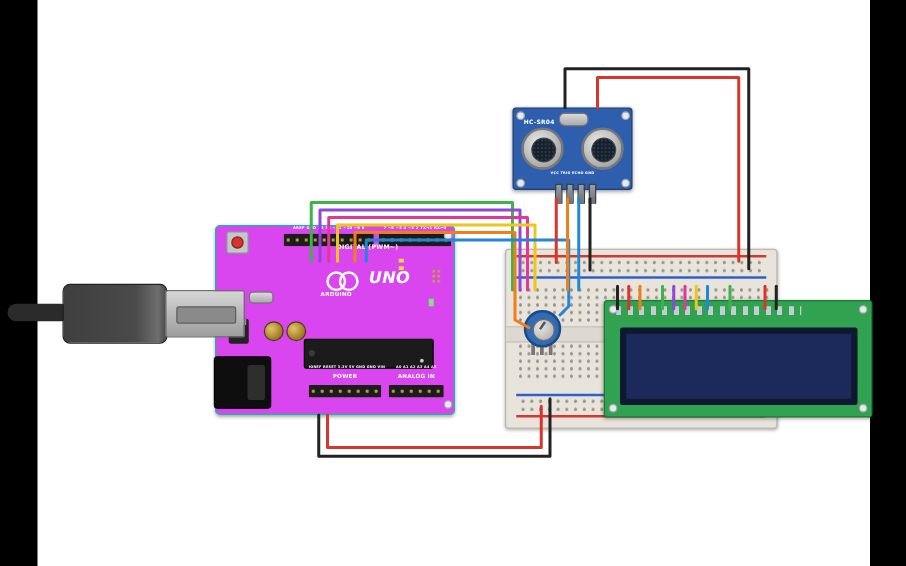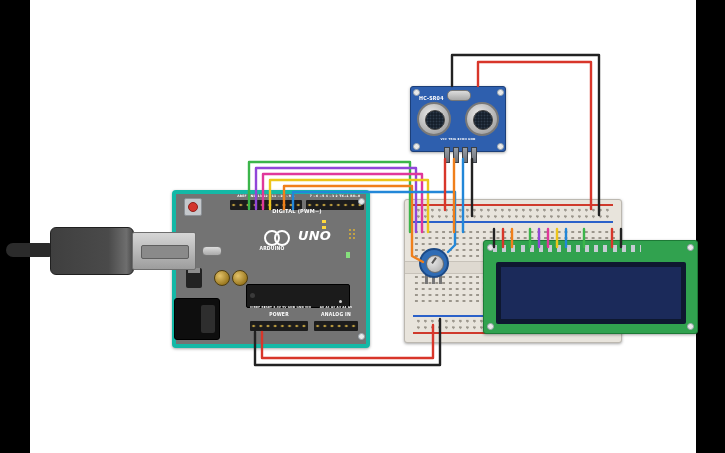--- a/index.html
+++ b/index.html
@@ -5,21 +5,21 @@
   html,body{margin:0;padding:0;background:#fff;}
   .stage{position:relative;width:725px;height:453px;background:#ffffff;overflow:hidden;
          font-family:"DejaVu Sans",sans-serif;}
   .abs{position:absolute;}
   .bar{position:absolute;top:0;width:30px;height:453px;background:#000;}
   
   .t{position:absolute;color:#fff;font-weight:700;white-space:nowrap;
      transform:scale(.5);transform-origin:0 0;letter-spacing:.4px;text-align:center;}
   
   .board{position:absolute;border-radius:4px;box-shadow:0 1px 3px rgba(0,0,0,.35);}
-  .arduino{left:172px;top:190px;width:190px;height:150px;background:#737373;border:4px solid #14b8a6;}
+  .arduino{left:172px;top:180px;width:190px;height:150px;background:#d946ef;border:1px solid #14b8a6;}
   .sensor{left:410px;top:86px;width:94px;height:64px;background:#2e5fae;border:1px solid #1c3f79;border-radius:3px;z-index:18;}
   .bboard{left:404px;top:199px;width:216px;height:142px;background:#e8e4dc;border:1px solid #bcb8b0;border-radius:3px;z-index:10;}
   .lcd{left:483px;top:240px;width:213px;height:92px;background:#31a24f;border:1px solid #1d7a36;border-radius:3px;z-index:20;}
   
   .hdr{position:absolute;height:10px;background-color:#1c1c1c;border-radius:1px;
        background-image:radial-gradient(circle at 3.6px 5px,#b99a3e 1.2px,rgba(0,0,0,0) 1.6px);
        background-size:7.2px 10px;}
   .hole{position:absolute;width:5px;height:5px;border-radius:50%;background:#e9e9e9;border:1px solid #9aa4ad;}
   .cap{position:absolute;width:14px;height:14px;border-radius:50%;
        background:radial-gradient(circle at 35% 35%,#e3c269,#9c7a22 70%,#6b5214);border:1px solid #4e3c0e;}

